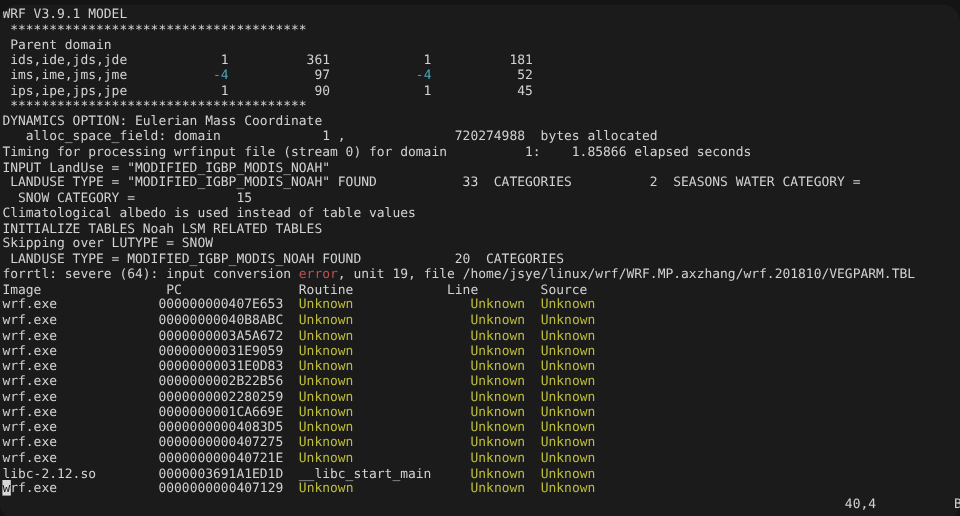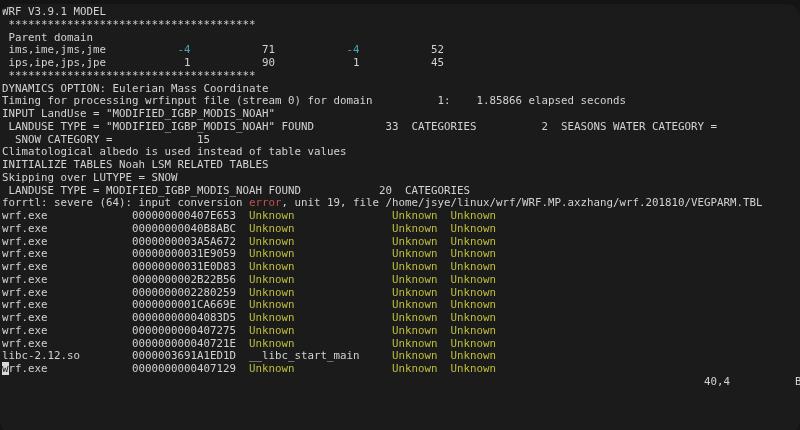--- a/index.html
+++ b/index.html
@@ -31,33 +31,36 @@
   .c-cursor{background:#d8d8d8;color:#1b1b1b;}
 </style>
 </head>
 <body>
 
 <div class="terminal">
   <div>
       <div class="line"><span class="c-fg">WRF V3.9.1 MODEL</span></div>
       <div class="line"><span class="c-fg"> **************************************</span></div>
       <div class="line"><span class="c-fg"> Parent domain</span></div>
-      <div class="line"><span class="c-fg"> ims,ime,jms,jme           </span><span class="c-cyan">-4</span><span class="c-fg">           71           </span><span class="c-cyan">-4</span><span class="c-fg">           52</span></div>
+      <div class="line"><span class="c-fg"> ids,ide,jds,jde            1          361            1          181</span></div>
+      <div class="line"><span class="c-fg"> ims,ime,jms,jme           </span><span class="c-cyan">-4</span><span class="c-fg">           97           </span><span class="c-cyan">-4</span><span class="c-fg">           52</span></div>
       <div class="line"><span class="c-fg"> ips,ipe,jps,jpe            1           90            1           45</span></div>
       <div class="line"><span class="c-fg"> **************************************</span></div>
       <div class="line"><span class="c-fg">DYNAMICS OPTION: Eulerian Mass Coordinate</span></div>
+      <div class="line"><span class="c-fg">   alloc_space_field: domain             1 ,              720274988  bytes allocated</span></div>
       <div class="line"><span class="c-fg">Timing for processing wrfinput file (stream 0) for domain          1:    1.85866 elapsed seconds</span></div>
       <div class="line"><span class="c-fg">INPUT LandUse = "MODIFIED_IGBP_MODIS_NOAH"</span></div>
       <div class="line"><span class="c-fg"> LANDUSE TYPE = "MODIFIED_IGBP_MODIS_NOAH" FOUND           33  CATEGORIES          2  SEASONS WATER CATEGORY =</span></div>
       <div class="line"><span class="c-fg">  SNOW CATEGORY =             15</span></div>
       <div class="line"><span class="c-fg">Climatological albedo is used instead of table values</span></div>
       <div class="line"><span class="c-fg">INITIALIZE TABLES Noah LSM RELATED TABLES</span></div>
       <div class="line"><span class="c-fg">Skipping over LUTYPE = SNOW</span></div>
       <div class="line"><span class="c-fg"> LANDUSE TYPE = MODIFIED_IGBP_MODIS_NOAH FOUND            20  CATEGORIES</span></div>
       <div class="line"><span class="c-fg">forrtl: severe (64): input conversion </span><span class="c-red">error</span><span class="c-fg">, unit 19, file /home/jsye/linux/wrf/WRF.MP.axzhang/wrf.201810/VEGPARM.TBL</span></div>
+      <div class="line"><span class="c-fg">Image                PC               Routine            Line        Source</span></div>
       <div class="line"><span class="c-fg">wrf.exe             000000000407E653  </span><span class="c-yellow">Unknown</span><span class="c-fg">               </span><span class="c-yellow">Unknown</span><span class="c-fg">  </span><span class="c-yellow">Unknown</span></div>
       <div class="line"><span class="c-fg">wrf.exe             00000000040B8ABC  </span><span class="c-yellow">Unknown</span><span class="c-fg">               </span><span class="c-yellow">Unknown</span><span class="c-fg">  </span><span class="c-yellow">Unknown</span></div>
       <div class="line"><span class="c-fg">wrf.exe             0000000003A5A672  </span><span class="c-yellow">Unknown</span><span class="c-fg">               </span><span class="c-yellow">Unknown</span><span class="c-fg">  </span><span class="c-yellow">Unknown</span></div>
       <div class="line"><span class="c-fg">wrf.exe             00000000031E9059  </span><span class="c-yellow">Unknown</span><span class="c-fg">               </span><span class="c-yellow">Unknown</span><span class="c-fg">  </span><span class="c-yellow">Unknown</span></div>
       <div class="line"><span class="c-fg">wrf.exe             00000000031E0D83  </span><span class="c-yellow">Unknown</span><span class="c-fg">               </span><span class="c-yellow">Unknown</span><span class="c-fg">  </span><span class="c-yellow">Unknown</span></div>
       <div class="line"><span class="c-fg">wrf.exe             0000000002B22B56  </span><span class="c-yellow">Unknown</span><span class="c-fg">               </span><span class="c-yellow">Unknown</span><span class="c-fg">  </span><span class="c-yellow">Unknown</span></div>
       <div class="line"><span class="c-fg">wrf.exe             0000000002280259  </span><span class="c-yellow">Unknown</span><span class="c-fg">               </span><span class="c-yellow">Unknown</span><span class="c-fg">  </span><span class="c-yellow">Unknown</span></div>
       <div class="line"><span class="c-fg">wrf.exe             0000000001CA669E  </span><span class="c-yellow">Unknown</span><span class="c-fg">               </span><span class="c-yellow">Unknown</span><span class="c-fg">  </span><span class="c-yellow">Unknown</span></div>
       <div class="line"><span class="c-fg">wrf.exe             00000000004083D5  </span><span class="c-yellow">Unknown</span><span class="c-fg">               </span><span class="c-yellow">Unknown</span><span class="c-fg">  </span><span class="c-yellow">Unknown</span></div>
       <div class="line"><span class="c-fg">wrf.exe             0000000000407275  </span><span class="c-yellow">Unknown</span><span class="c-fg">               </span><span class="c-yellow">Unknown</span><span class="c-fg">  </span><span class="c-yellow">Unknown</span></div>

